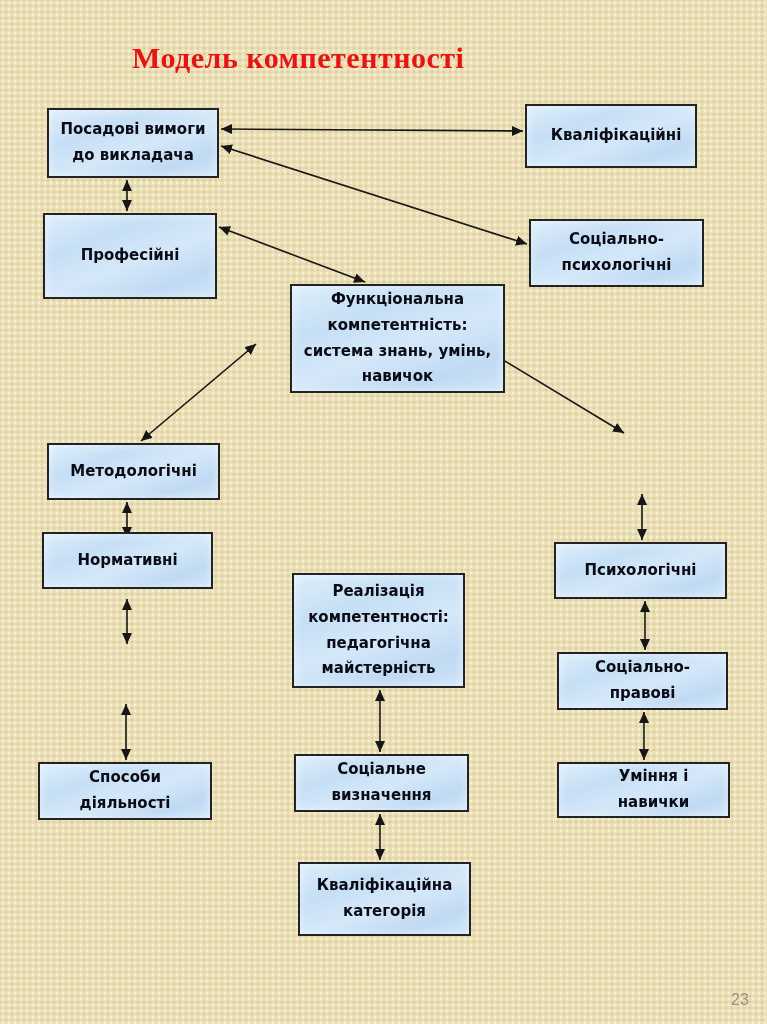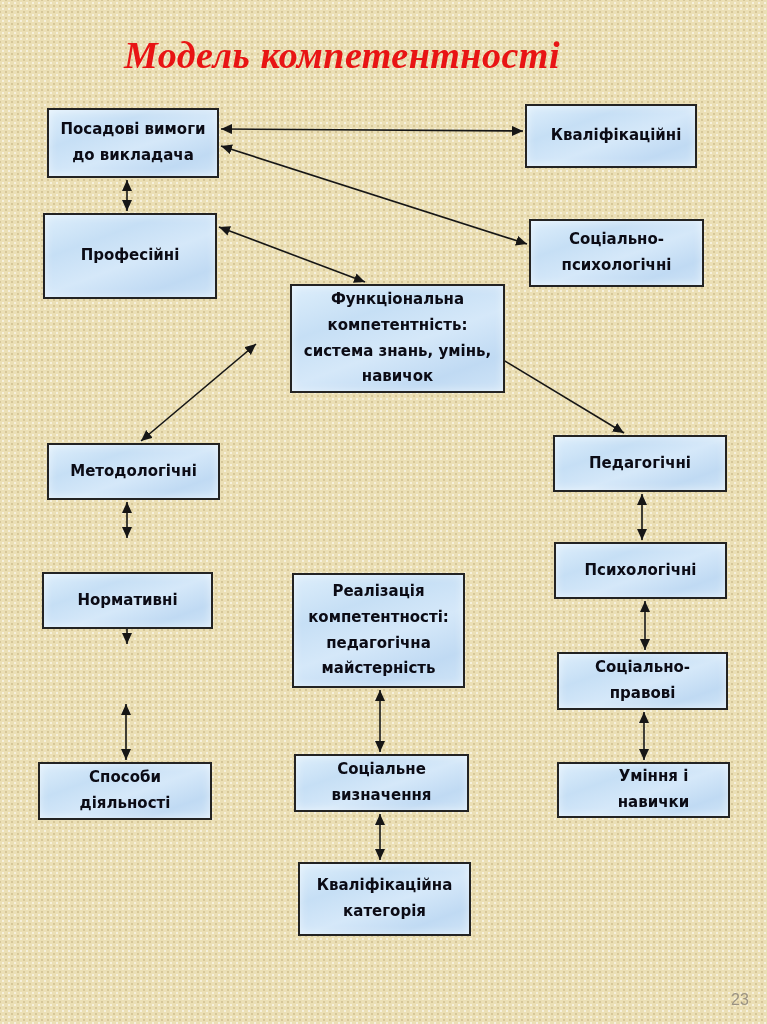--- a/index.html
+++ b/index.html
@@ -9,24 +9,24 @@
     overflow:hidden;
     background-color:var(--bg,#ebdfb5);
     background-image:
       radial-gradient(rgba(255,255,255,0.55) 1px, transparent 1.4px),
       radial-gradient(rgba(183,162,108,0.40) 1px, transparent 1.4px);
     background-size:6px 6px,6px 6px;
     background-position:0 0,3px 3px;
     font-family:"Liberation Sans",sans-serif;
   }
   .title{
-    position:absolute;left:124px;top:33px;margin:0;
+    position:absolute;left:124px;top:33px;margin:8px;
     font-family:"Liberation Serif","DejaVu Serif",serif;
-    font-style:italic;font-weight:bold;
-    font-size:38px;letter-spacing:0.5px;
+    font-weight:bold;
+    font-size:30px;letter-spacing:0.5px;
     color:var(--title-color,#e81414);
     white-space:nowrap;
   }
   .arrows{position:absolute;left:0;top:0;width:767px;height:1024px;}
   .arrows line{stroke:var(--arrow-color,#161616);stroke-width:1.6;}
   .nodes{position:absolute;left:0;top:0;width:767px;height:1024px;pointer-events:none;}
   .node{
     position:absolute;box-sizing:border-box;
     display:flex;align-items:center;justify-content:center;
     text-align:center;white-space:pre-line;
@@ -79,32 +79,31 @@
 до викладача</div>
       <div class="node" style="left: 525px; top: 104px; width: 172px; height: 64px; padding-left: 14px;">Кваліфікаційні</div>
       <div class="node" style="left: 43px; top: 213px; width: 174px; height: 86px;">Професійні</div>
       <div class="node" style="left: 529px; top: 219px; width: 175px; height: 68px;">Соціально-
 психологічні</div>
       <div class="node" style="left: 258px; top: 284px; width: 215px; height: 109px; margin-left: 32px;">Функціональна
 компетентність:
 система знань, умінь,
 навичок</div>
       <div class="node" style="left: 47px; top: 443px; width: 173px; height: 57px;">Методологічні</div>
-      <div class="node" style="left: 42px; top: 572px; width: 171px; height: 57px;">Нормативні</div>
+      <div class="node" style="left: 42px; top: 532px; width: 171px; height: 57px;">Нормативні</div>
       <div class="node" style="left: 38px; top: 762px; width: 174px; height: 58px;">Способи
 діяльності</div>
       <div class="node" style="left: 292px; top: 573px; width: 173px; height: 115px;">Реалізація
 компетентності:
 педагогічна
 майстерність</div>
       <div class="node" style="left: 294px; top: 754px; width: 175px; height: 58px;">Соціальне
 визначення</div>
       <div class="node" style="left: 298px; top: 862px; width: 173px; height: 74px;">Кваліфікаційна
 категорія</div>
-      <div class="node" style="left: 553px; top: 435px; width: 174px; height: 57px;">Педагогічні</div>
       <div class="node" style="left: 554px; top: 542px; width: 173px; height: 57px;">Психологічні</div>
       <div class="node" style="left: 557px; top: 652px; width: 171px; height: 58px;">Соціально-
 правові</div>
       <div class="node" style="left: 557px; top: 762px; width: 173px; height: 56px; padding-left: 24px;">Уміння і
 навички</div>
     </div>
 
   <div class="page-number">23</div>
 
 </div>

